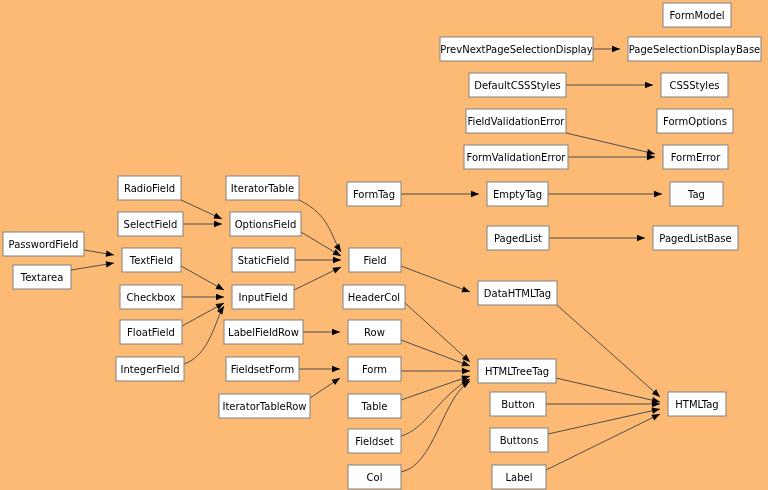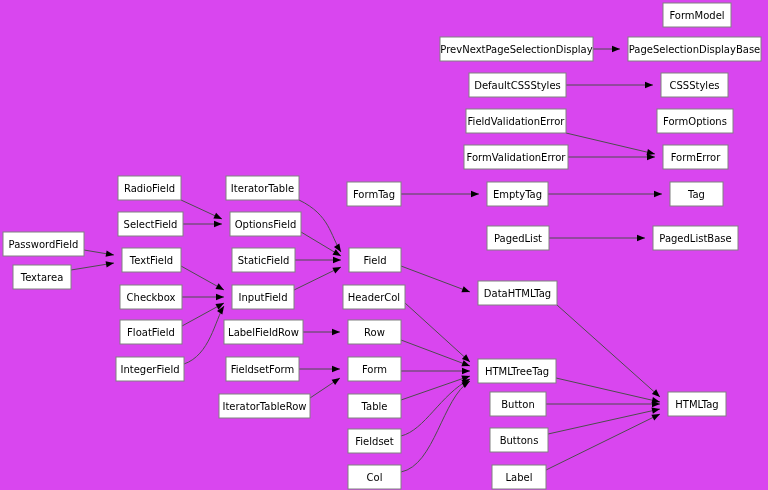--- a/index.html
+++ b/index.html
@@ -4,21 +4,21 @@
 <style>
   html, body {
     margin: 0;
     padding: 0;
     background: #ffffff;
   }
   #diagram-root {
     position: relative;
     width: 768px;
     height: 490px;
-    background: #d946ef;
+    background: #fdba74;
     font-family: "DejaVu Sans", sans-serif;
     overflow: hidden;
   }
   svg.canvas {
     position: absolute;
     top: 0;
     left: 0;
     width: 768px;
     height: 490px;
   }

